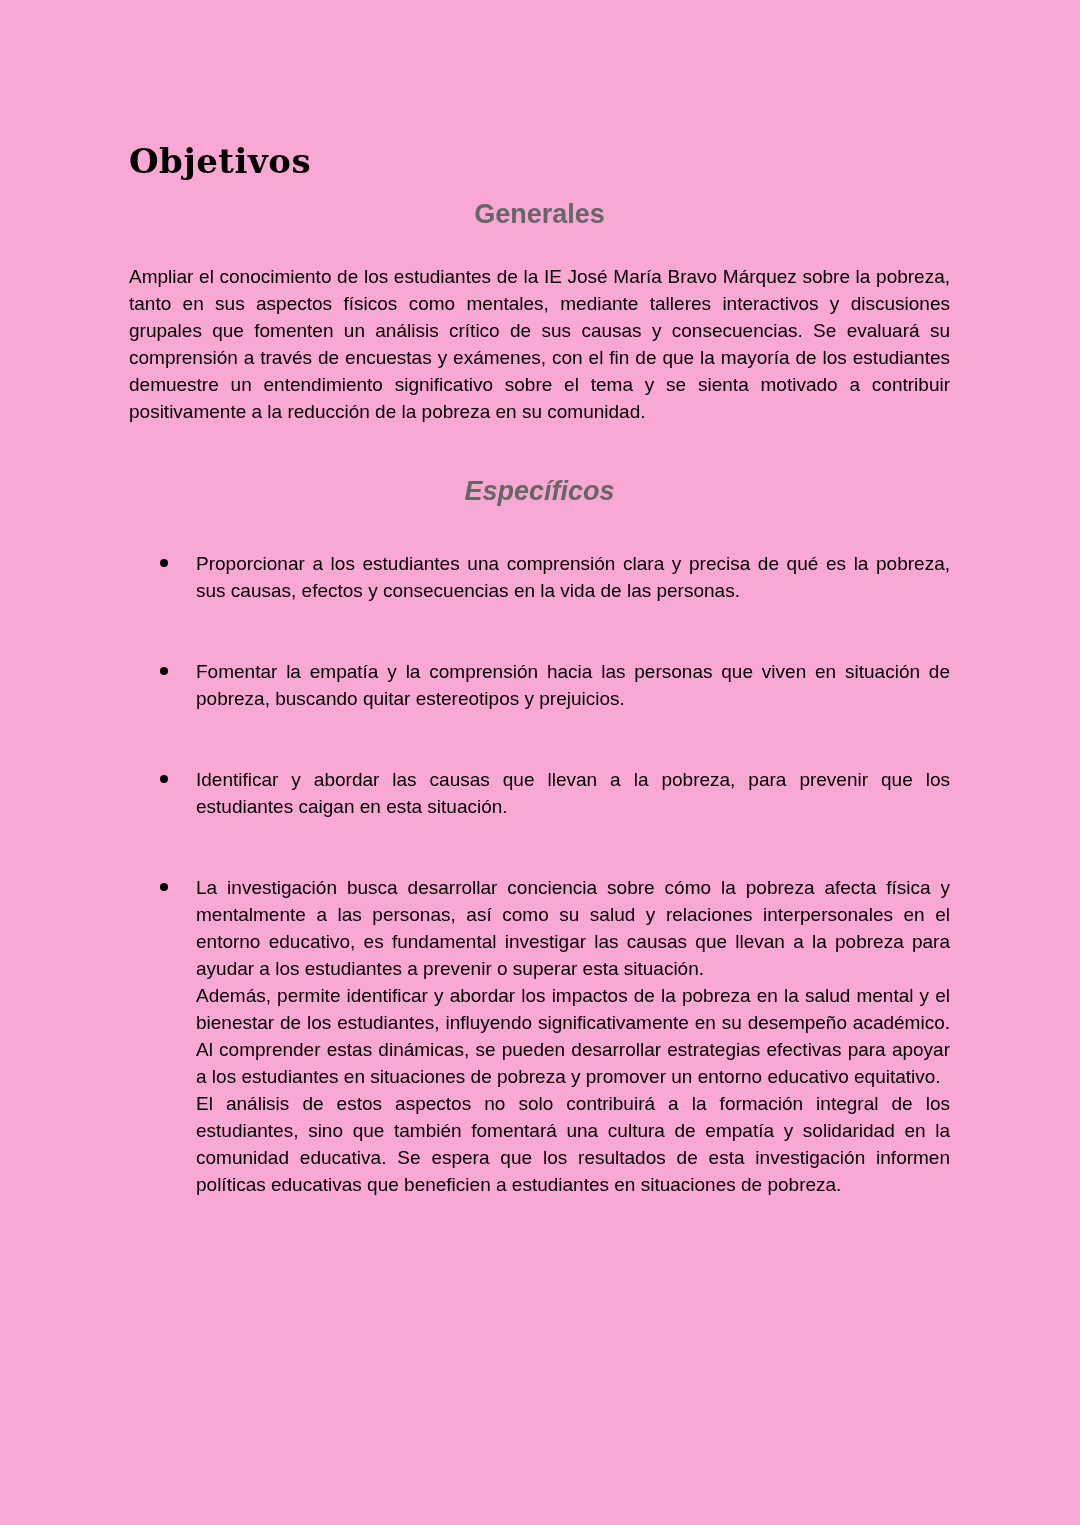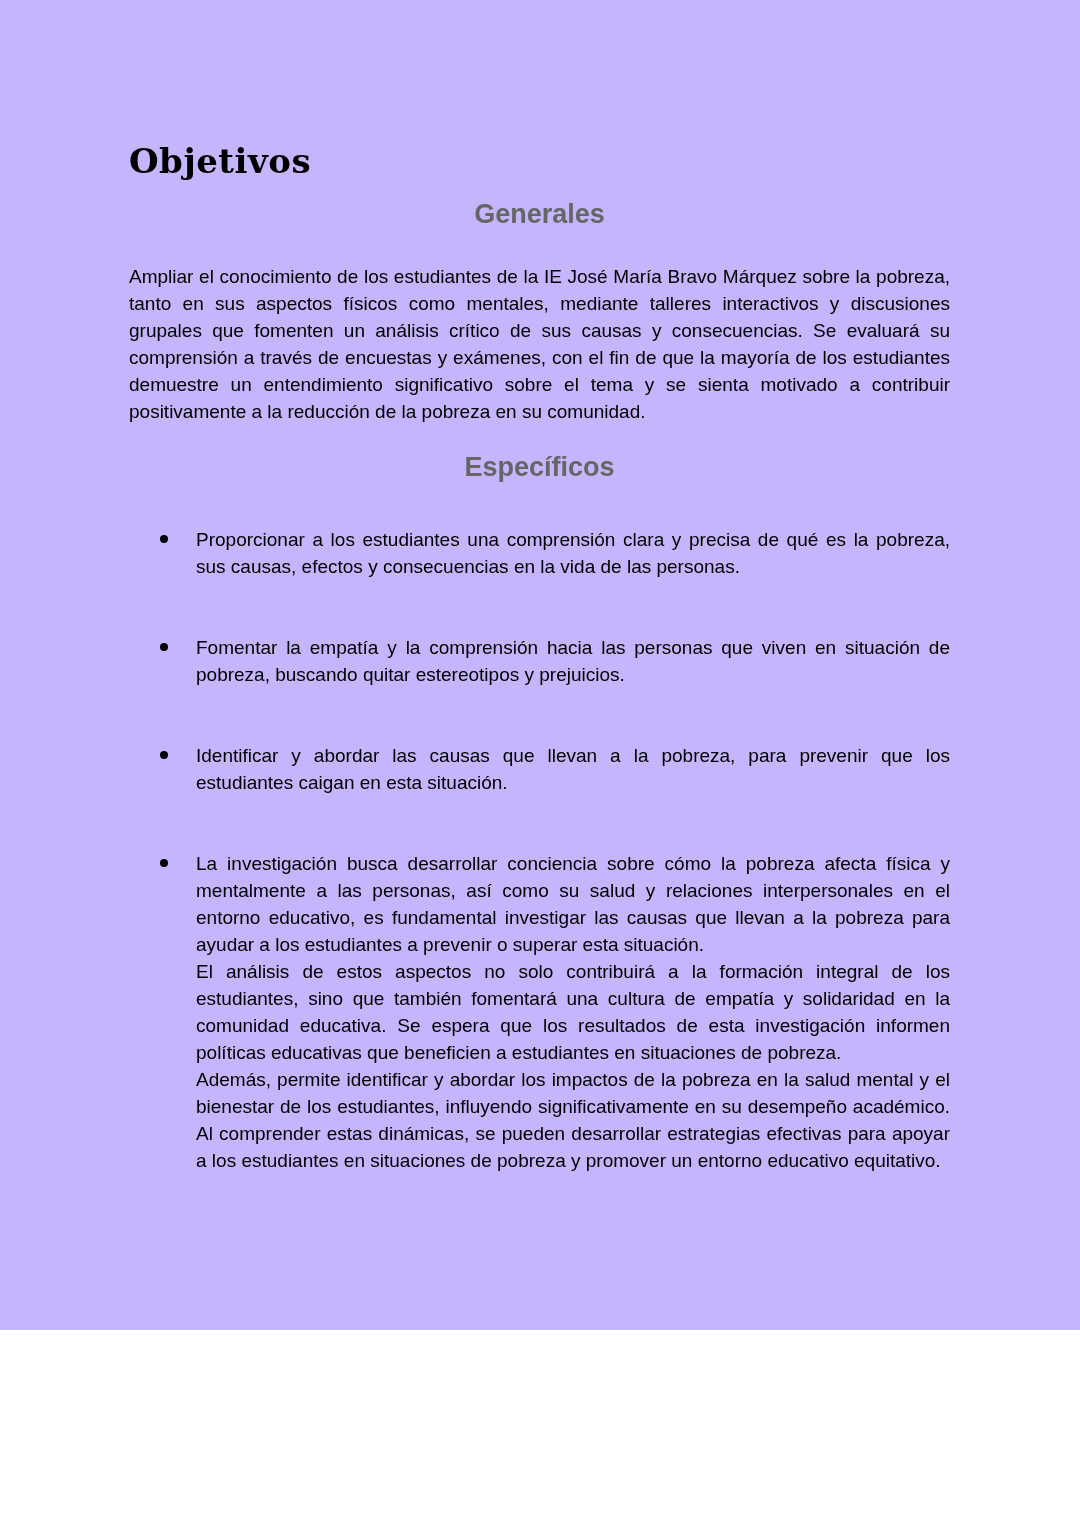--- a/index.html
+++ b/index.html
@@ -3,22 +3,22 @@
 <meta charset="utf-8">
 <style>
   html, body {
     margin: 0;
     padding: 0;
     background: #ffffff;
   }
   .page {
     position: relative;
     width: 1080px;
-    height: 1330px;
-    background: #c4b5fd;
+    height: 1525px;
+    background: #f9a8d4;
     box-sizing: border-box;
     padding: 140px 130px 0 129px;
     font-family: "Liberation Sans", sans-serif;
     color: #000000;
     overflow: hidden;
   }
   .title-serif {
     margin: 0;
     font-family: "DejaVu Serif", "Liberation Serif", serif;
     font-weight: 700;
@@ -30,21 +30,22 @@
   .h2-gray {
     margin: 18px 0 0 0;
     font-family: "Liberation Sans", sans-serif;
     font-weight: 700;
     font-size: 27px;
     line-height: 28px;
     color: #666666;
     text-align: center;
   }
   .h2-gray.especificos {
-    margin-top: 28px;
+    margin-top: 52px;
+    font-style: italic;
   }
   .body-par {
     margin: 35px 0 16px 0;
     font-size: 19px;
     line-height: 27px;
     text-align: justify;
     color: #000000;
   }
   ul.bullets {
     margin: 45px 0 0 0;
@@ -118,17 +119,17 @@
       <span>Identificar y abordar las causas que llevan a la pobreza, para prevenir que los estudiantes caigan en esta situación.</span>
     </li>
     <li>
       <span class="bullet-dot"></span>
     </li>
   </ul>
 
 
   <div class="justif-block">
     <p>La investigación busca desarrollar conciencia sobre cómo la pobreza afecta física y mentalmente a las personas, así como su salud y relaciones interpersonales en el entorno educativo, es fundamental investigar las causas que llevan a la pobreza para ayudar a los estudiantes a prevenir o superar esta situación.</p>
+    <p>Además, permite identificar y abordar los impactos de la pobreza en la salud mental y el bienestar de los estudiantes, influyendo significativamente en su desempeño académico. Al comprender estas dinámicas, se pueden desarrollar estrategias efectivas para apoyar a los estudiantes en situaciones de pobreza y promover un entorno educativo equitativo.</p>
     <p>El análisis de estos aspectos no solo contribuirá a la formación integral de los estudiantes, sino que también fomentará una cultura de empatía y solidaridad en la comunidad educativa. Se espera que los resultados de esta investigación informen políticas educativas que beneficien a estudiantes en situaciones de pobreza.</p>
-    <p>Además, permite identificar y abordar los impactos de la pobreza en la salud mental y el bienestar de los estudiantes, influyendo significativamente en su desempeño académico. Al comprender estas dinámicas, se pueden desarrollar estrategias efectivas para apoyar a los estudiantes en situaciones de pobreza y promover un entorno educativo equitativo.</p>
   </div>
 
 </div>
 
 </body></html>

